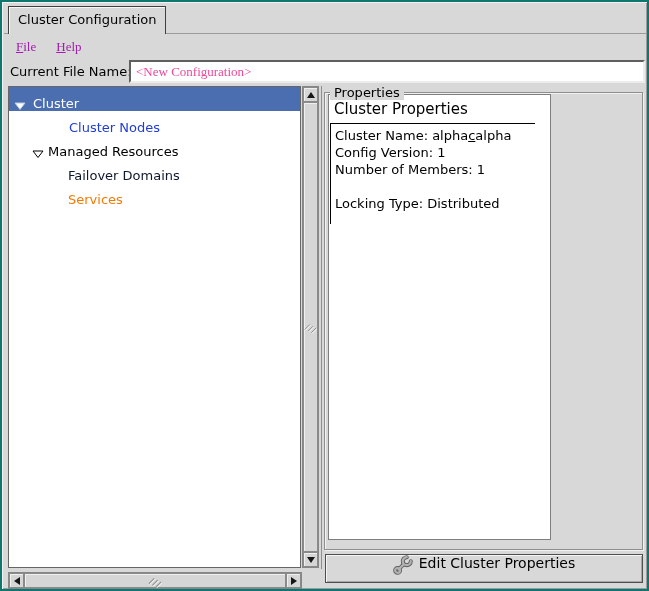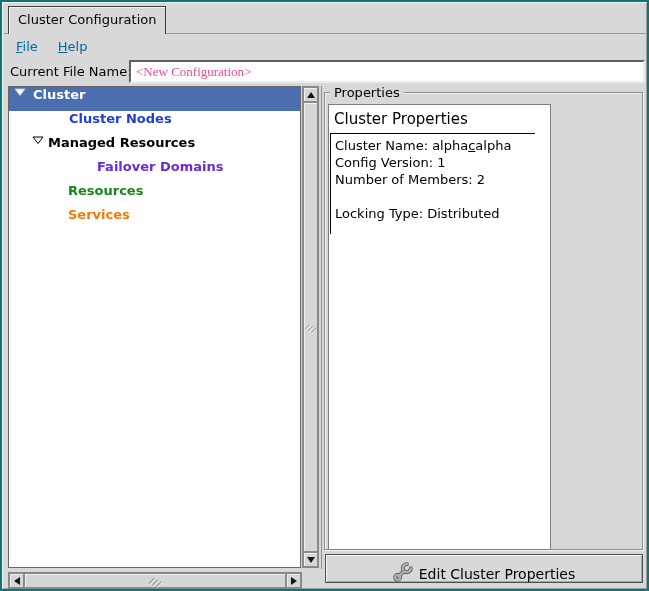--- a/index.html
+++ b/index.html
@@ -18,38 +18,38 @@
     position:absolute; left:6px; top:4px; height:28px;
     padding:0 9px; line-height:26px; font-size:13px; color:#000;
     background:#d8d8d8; border:1px solid #3e3e3e; border-bottom:none;
     box-shadow: inset 1px 1px 0 #f6f6f6;
     z-index:2;
   }
   .notebook-line { position:absolute; left:2px; top:31px; width:643px; height:1px; background:#9a9a9a; z-index:1; }
 
   
   .menubar { position:absolute; left:4px; top:34px; height:22px; display:flex; z-index:2; }
-  .menu-item { padding:0 10px; line-height:22px; font-size:13px; color:#0369a1; cursor:default; }
+  .menu-item { padding:0 10px; line-height:22px; font-size:13px; color:#a21caf; cursor:default;font-family:Liberation Serif, serif; }
   .mnemonic { text-decoration:underline; }
 
   
   .file-label { position:absolute; left:8px; top:62px; font-size:13px; color:#000; }
   .file-entry {
     position:absolute; left:127px; top:58px; width:516px; height:23px;
     border:2px solid; border-color:#5f5f5f #ececec #ececec #5f5f5f;
     background:#fff; font-family:Liberation Serif, serif;
     font-size:13px; color:#ec4899; padding:0 5px; outline:none;
   }
 
   
   .tree-viewport {
     position:absolute; left:6px; top:84px; width:293px; height:482px;
     background:#fff; border:1px solid #666; overflow:hidden;
   }
-  .tree-row { height:24px; display:flex; align-items:flex-start; font-size:13px; font-weight:bold; white-space:nowrap; cursor:default; }
+  .tree-row { height:24px; display:flex; align-items:flex-end; font-size:13px; font-weight:normal; white-space:nowrap; cursor:default; }
   .tree-row.selected { background:#4a6eb0; }
   .expander { display:inline-flex; width:12px; height:10px; align-items:center; justify-content:center; }
   .lvl0 .expander { margin-left:5px; }
   .lvl0 .tree-label { margin-left:7px; }
   .row-pad-1 { padding-left:60px; }
   .row-pad-1e { padding-left:23px; }
   .row-pad-1e .tree-label { margin-left:4px; }
   .row-pad-2 { padding-left:59px; }
 
   
@@ -82,36 +82,36 @@
   
   .props-frame {
     position:absolute; left:322px; top:90px; width:319px; height:458px;
     border:1px solid #8e8e8e; box-shadow: inset 1px 1px 0 #f2f2f2, 1px 1px 0 #f2f2f2;
   }
   .props-frame-label {
     position:absolute; left:328px; top:83px; padding:0 4px;
     background:#d8d8d8; font-size:13px; color:#000; z-index:3;
   }
   .props-canvas {
-    position:absolute; left:326px; top:102px; width:223px; height:446px;
+    position:absolute; left:326px; top:92px; width:223px; height:446px;
     background:#fff; border:1px solid #7e7e7e; z-index:2;
   }
   .props-heading { position:absolute; left:5px; top:5px; font-size:15px; color:#000; }
   .props-hrule { position:absolute; left:1px; top:28px; width:205px; height:1px; background:#000; }
   .props-vline { position:absolute; left:1px; top:28px; width:1px; height:101px; background:#000; }
   .props-text { position:absolute; left:6px; top:32px; font-size:13px; line-height:17px; color:#000; }
   .props-line { height:17px; white-space:nowrap; }
   .u { text-decoration:underline; }
 
   
   .edit-btn {
     position:absolute; left:323px; top:552px; width:318px; height:29px;
     background:#d8d8d8; border:1px solid #4e4e4e;
     box-shadow: inset 1px 1px 0 #f5f5f5, inset -1px -1px 0 #a8a8a8;
-    display:flex; align-items:flex-end; justify-content:center; gap:6px;
+    display:flex; align-items:flex-start; justify-content:center; gap:6px;
     font-family:"DejaVu Sans","Liberation Sans",sans-serif; font-size:14px; color:#000;
     cursor:default;
   }
 </style>
 </head>
 <body>
 
 <div class="window">
 
   <div class="tab">
@@ -141,24 +141,21 @@
     </div>
     <div class="tree-row row-pad-1e">
       <span class="expander">
         <svg width="12" height="10" viewBox="0 0 12 10">
             <polygon points="1,2 11,2 6,8.5" fill="#ffffff" stroke="#000000" stroke-width="1"></polygon>
           </svg>
       </span>
       <span class="tree-label" style="color: rgb(0, 0, 0);">Managed Resources</span>
     </div>
     <div class="tree-row row-pad-2">
-      <span class="tree-label" style="color: #6d28d9; margin-left: 29px;">Failover Domains</span>
-    </div>
-    <div class="tree-row row-pad-2">
-      <span class="tree-label" style="color: rgb(23, 133, 23);">Resources</span>
+      <span class="tree-label" style="color: #0f172a;">Failover Domains</span>
     </div>
     <div class="tree-row row-pad-2">
       <span class="tree-label" style="color: rgb(245, 121, 0);">Services</span>
     </div>
   </div>
 
   <div class="vscroll">
     <div class="sb-btn">
         <span class="arr arr-up"></span>
       </div>
@@ -209,21 +206,21 @@
   <div class="props-frame"></div>
   <div class="props-frame-label">Properties</div>
 
   <div class="props-canvas">
     <div class="props-heading">Cluster Properties</div>
     <div class="props-hrule"></div>
     <div class="props-vline"></div>
     <div class="props-text">
       <div class="props-line"><span>Cluster Name: alpha</span><span class="u">c</span><span>alpha</span></div>
       <div class="props-line">Config Version: 1</div>
-      <div class="props-line">Number of Members: 2</div>
+      <div class="props-line">Number of Members: 1</div>
       <div class="props-line"></div>
       <div class="props-line">Locking Type: Distributed</div>
     </div>
   </div>
 
   <div class="edit-btn">
     <svg width="20" height="20" viewBox="0 0 20 20">
       <g fill="none" stroke-linecap="round">
         <g stroke="#5f5f5f" stroke-width="4">
           <path d="M13.8 2.2 A4 4 0 1 0 17.8 6.2"></path>

